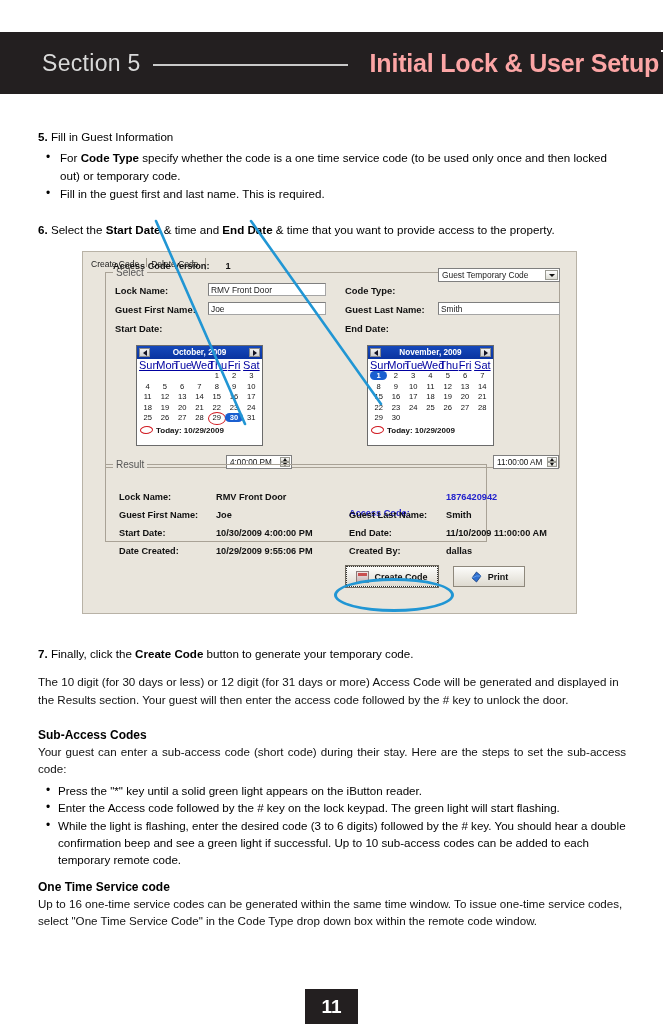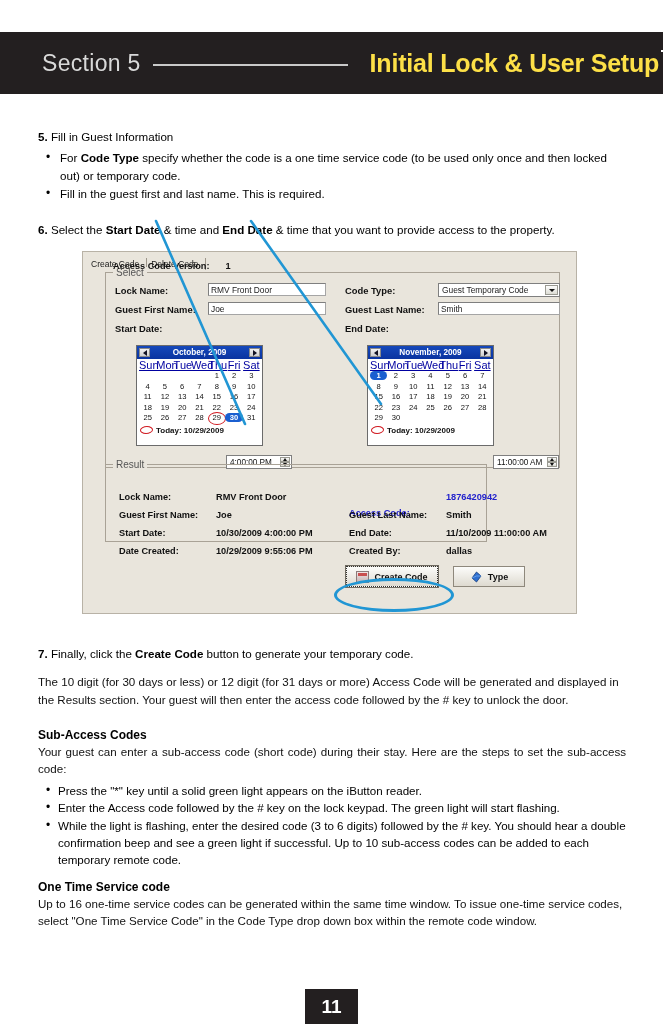--- a/index.html
+++ b/index.html
@@ -29,21 +29,21 @@
     white-space: nowrap;
   }
   .header-rule {
     flex: 0 0 auto;
     width: 195px; height: 2px;
     background: #c9c9c9;
     margin-left: 12px;
     margin-top: 4px;
   }
   .header-title {
-    color: #fde047;
+    color: #fca5a5;
     font-size: 25px;
     font-weight: bold;
     letter-spacing: -0.2px;
     margin-left: 22px;
     white-space: nowrap;
     position: relative;
   }
   .title-corner {
     position: absolute;
     right: -11px; top: 1px;
@@ -358,21 +358,21 @@
   </div>
 
   <div class="group-select">
     <div class="group-label">Select</div>
   </div>
 
   <div class="fld-label" style="left:32px; top:33px;">Lock Name:</div>
   <div class="fld-input" style="left:125px; top:31px; width:118px;">RMV Front Door</div>
 
   <div class="fld-label" style="left:262px; top:33px;">Code Type:</div>
-  <div class="fld-select" style="left:355px; top:31px; width:122px;">
+  <div class="fld-select" style="left:355px; top:16px; width:122px;">
     <span>Guest Temporary Code</span>
     <span class="arrowbox"></span>
   </div>
 
   <div class="fld-label" style="left:32px; top:52px;">Guest First Name:</div>
   <div class="fld-input" style="left:125px; top:50px; width:118px;">Joe</div>
 
   <div class="fld-label" style="left:262px; top:52px;">Guest Last Name:</div>
   <div class="fld-input" style="left:355px; top:50px; width:122px;">Smith</div>
 
@@ -563,21 +563,21 @@
     <span>Create Code</span>
   </div>
 
   <div class="win-btn" style="left:370px; top:314px; width:72px;">
     <span class="btn-ico ico-print">
       <svg width="13" height="12" viewBox="0 0 13 12">
         <path d="M2 7 L6.5 1 L11 5 L6.5 11 Z" fill="#2f6fd0" stroke="#123a7a" stroke-width="0.8"></path>
         <path d="M2 7 L6.5 5 L11 5" fill="none" stroke="#6fa8ef" stroke-width="0.8"></path>
       </svg>
     </span>
-    <span>Type</span>
+    <span>Print</span>
   </div>
 
 </div>
 
 <div class="circle-hilite" style="left:334px; top:578px; width:120px; height:34px;"></div>
 
 <svg class="annot">
   <line x1="156" y1="221" x2="245" y2="424" stroke="#2196d4" stroke-width="2.6" stroke-linecap="round"></line>
   <line x1="251" y1="221" x2="381" y2="404" stroke="#2196d4" stroke-width="2.6" stroke-linecap="round"></line>
 </svg>

